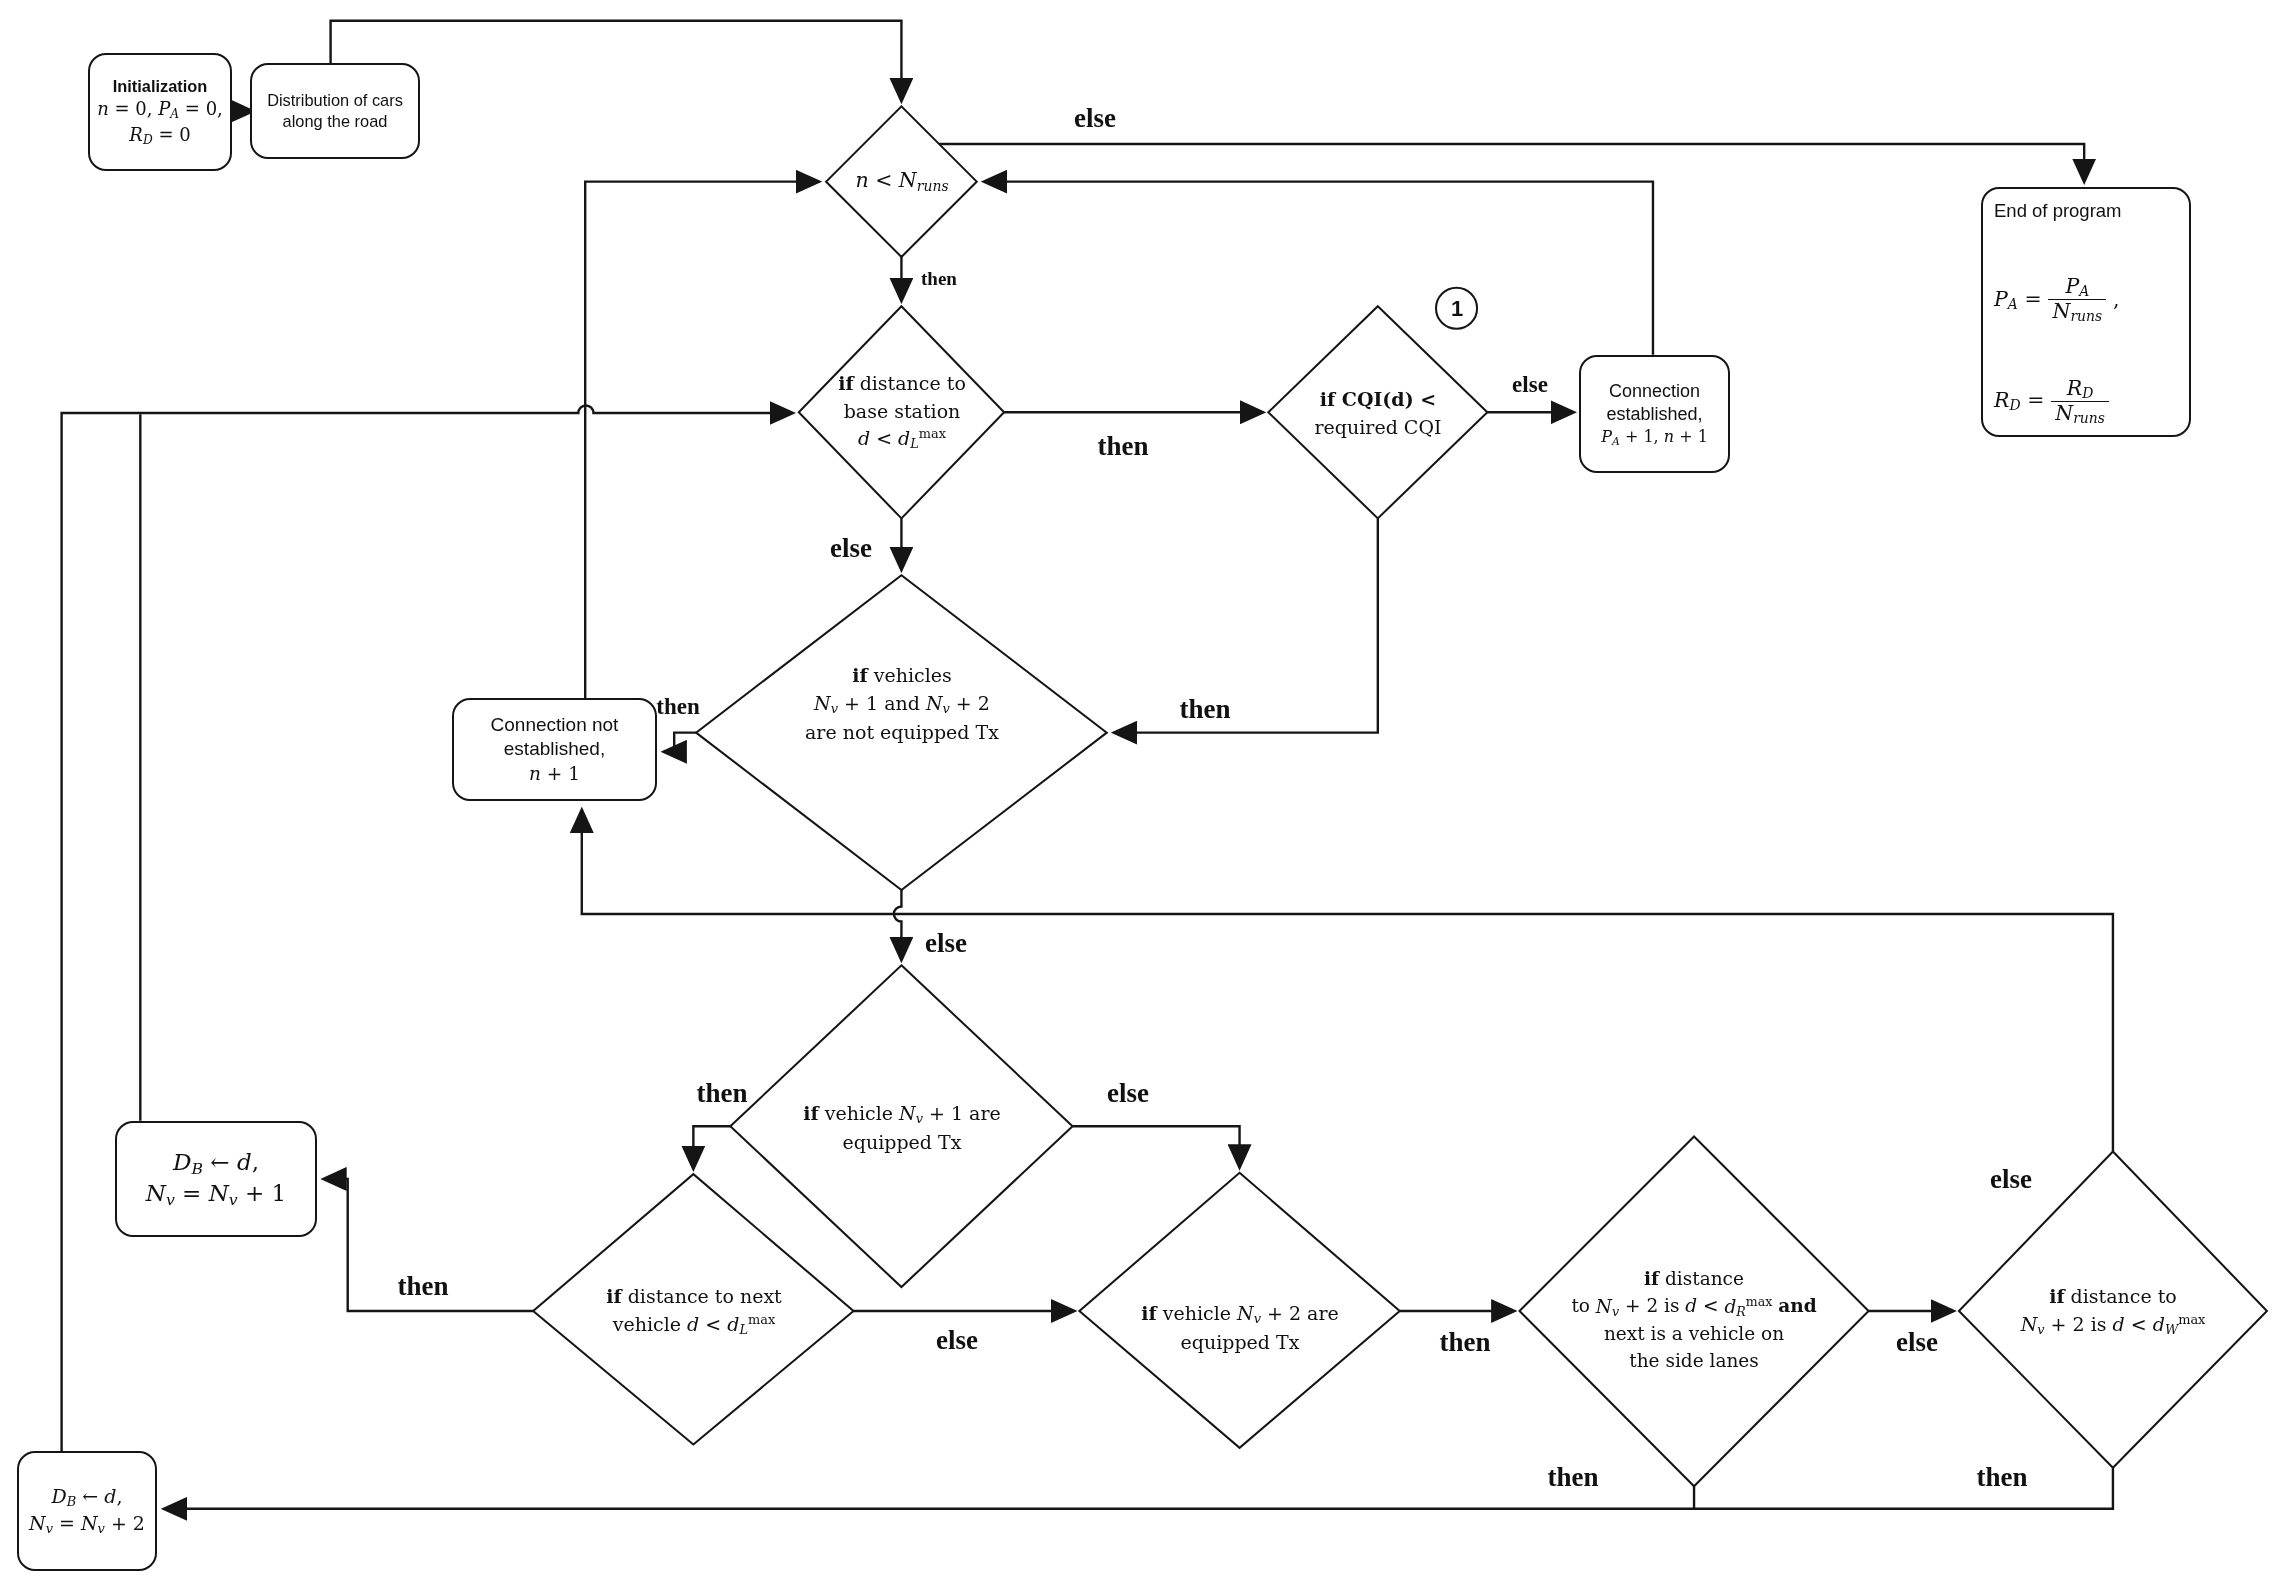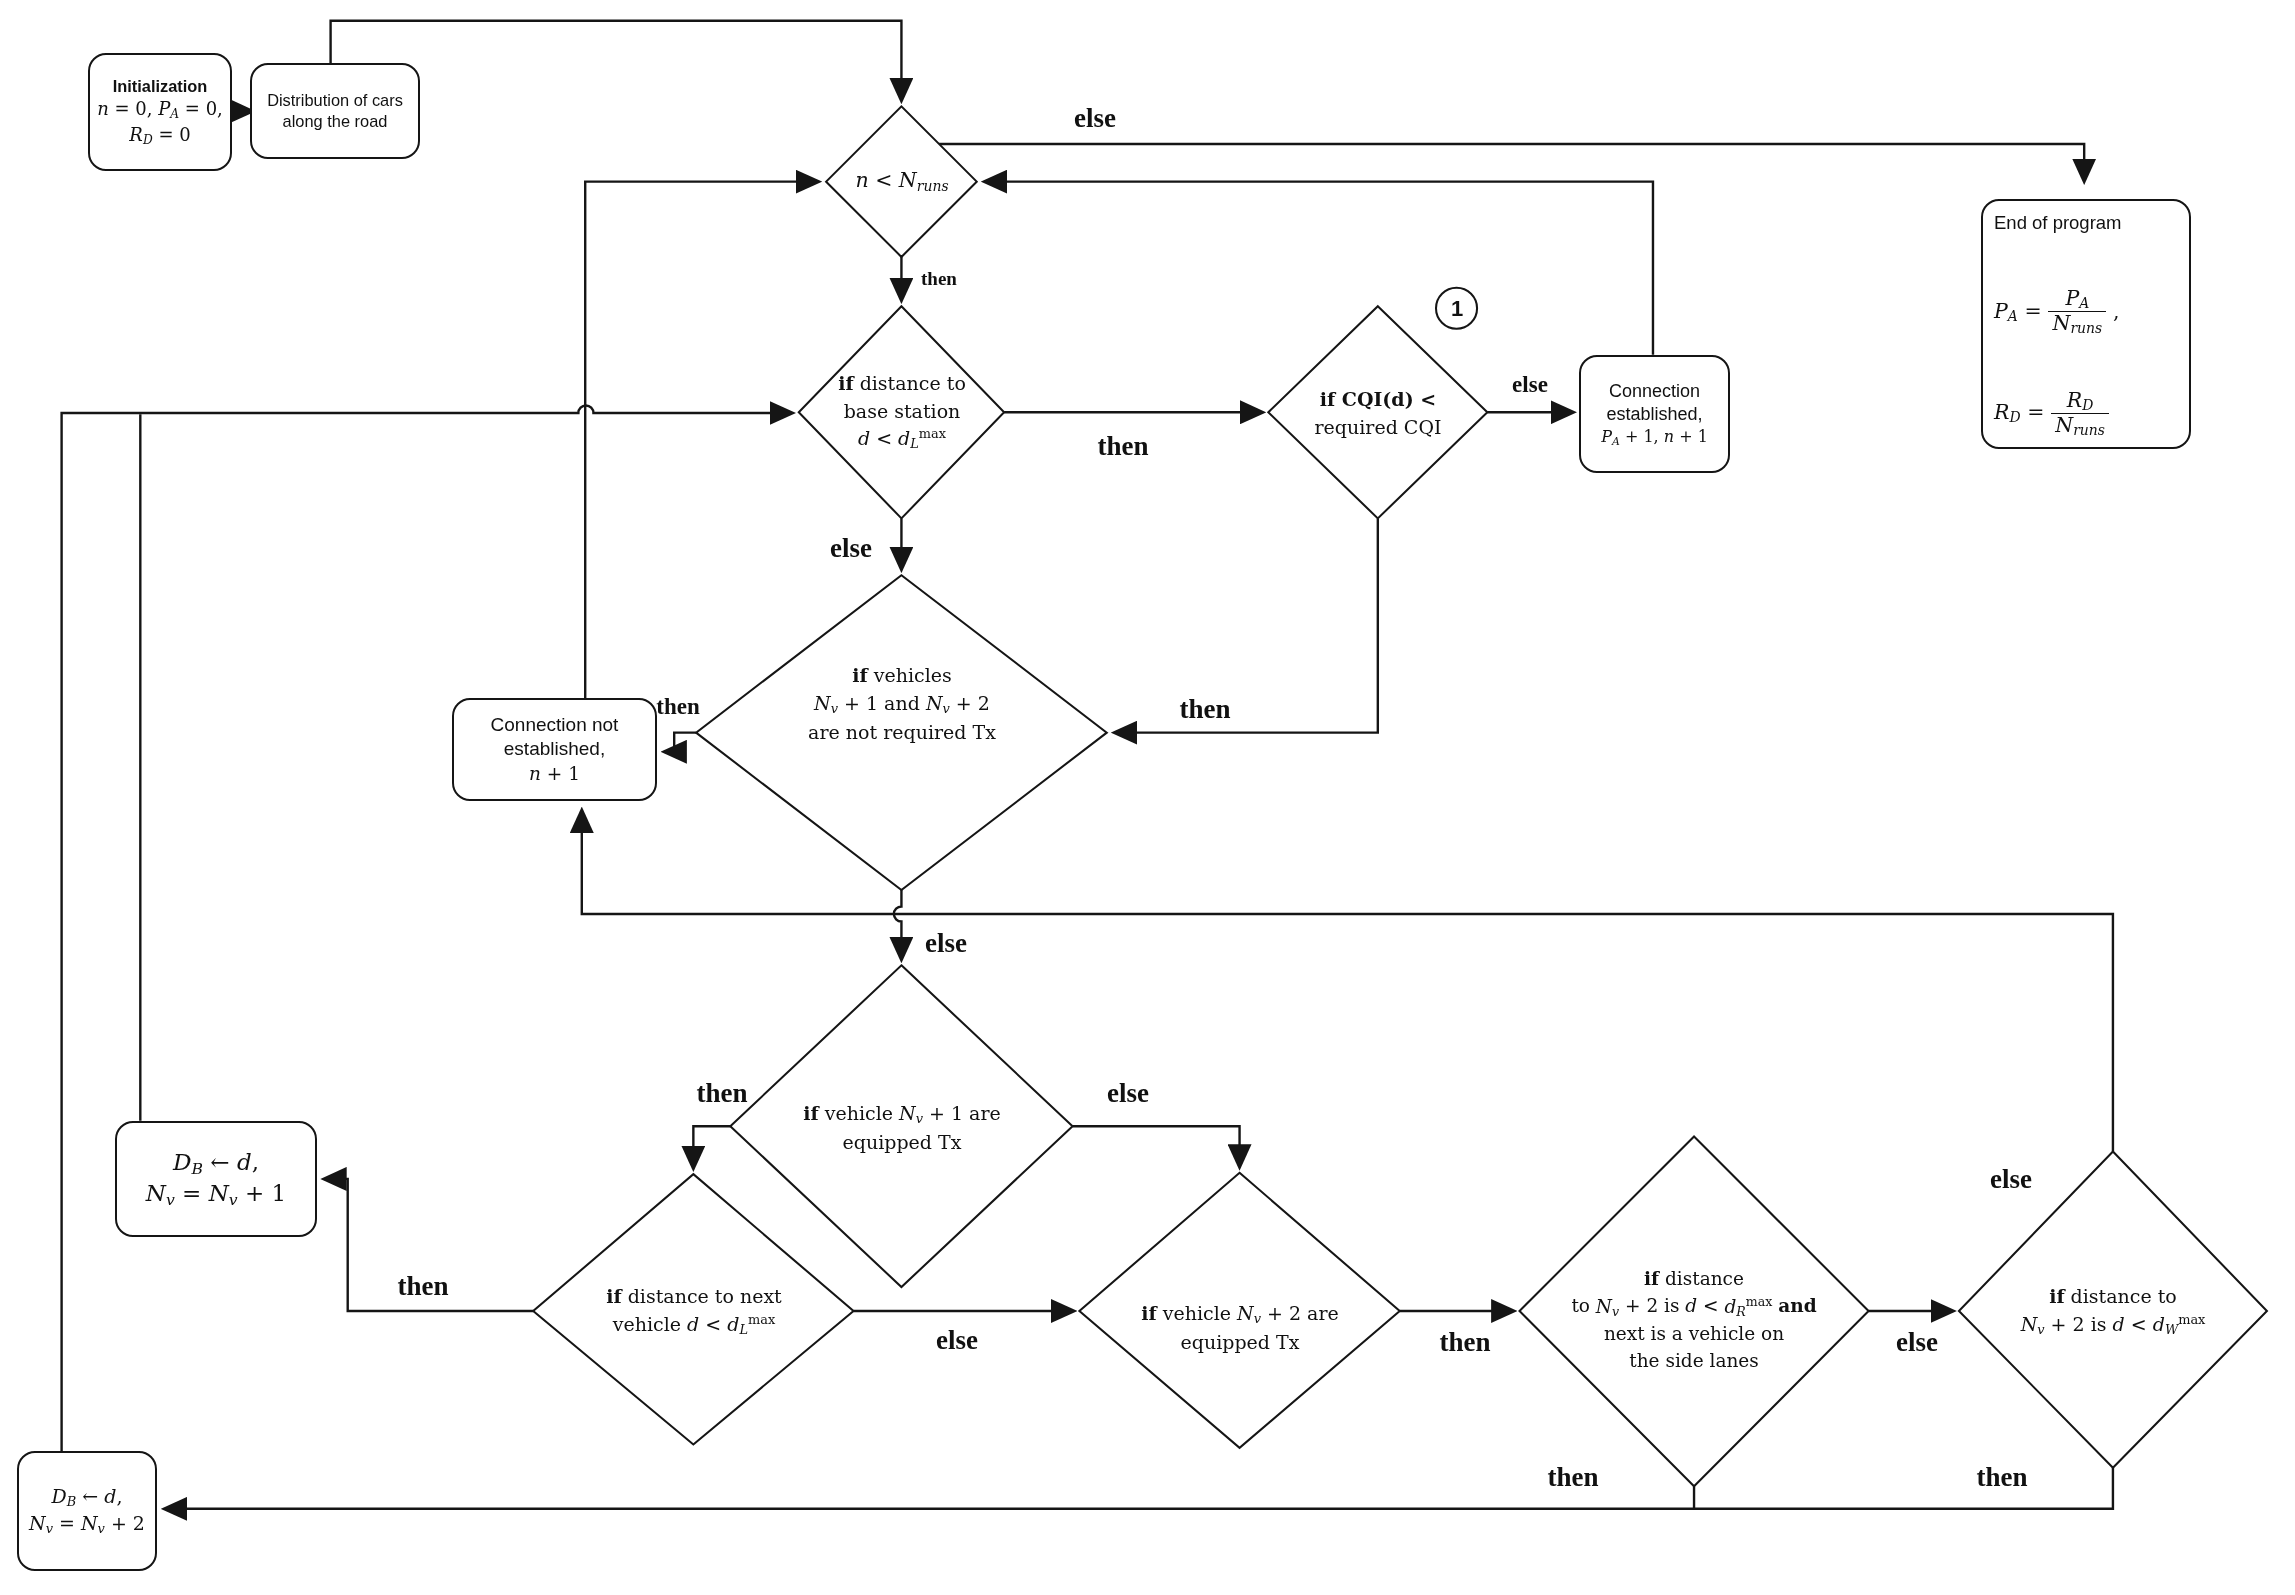--- a/index.html
+++ b/index.html
@@ -105,21 +105,21 @@
     <div style="font-weight:bold;">Initialization</div>
     <div class="math" style="font-size:18px;"><i>n</i> = 0, <i>P<sub>A</sub></i> = 0,</div>
     <div class="math" style="font-size:18px;"><i>R<sub>D</sub></i> = 0</div>
   </div>
 
   <div class="node sans" style="left:250px;top:63px;width:170px;height:96px;font-size:16.4px;">
     <div>Distribution of cars</div>
     <div>along the road</div>
   </div>
 
-  <div class="node sans" style="left:1981px;top:199px;width:210px;height:250px;align-items:flex-start;padding:9.6px 11px;justify-content:space-between;">
+  <div class="node sans" style="left:1981px;top:187px;width:210px;height:250px;align-items:flex-start;padding:9.6px 11px;justify-content:space-between;">
     <div style="font-size:18.5px;">End of program</div>
     <div class="eqrow math">
       <span><i>P<sub>A</sub></i> =</span>
       <span class="frac">
         <span class="num"><i>P<sub>A</sub></i></span>
         <span class="den"><i>N<sub>runs</sub></i></span>
       </span>
       <span>,</span>
     </div>
     <div class="eqrow math">
@@ -165,21 +165,21 @@
   <div class="dtext math" style="left:1378px;top:414px;">
     <div><b>if CQI(d) &lt;</b></div>
     <div>required CQI</div>
   </div>
 
   <div class="badge-text" style="left:1457px;top:309px;">1</div>
 
   <div class="dtext math" style="left:902px;top:704px;">
     <div><b>if</b> vehicles</div>
     <div><i>N<sub>v</sub></i> + 1 and <i>N<sub>v</sub></i> + 2</div>
-    <div>are not required Tx</div>
+    <div>are not equipped Tx</div>
   </div>
 
   <div class="dtext math" style="left:902px;top:1128px;">
     <div><b>if</b> vehicle <i>N<sub>v</sub></i> + 1 are</div>
     <div>equipped Tx</div>
   </div>
 
   <div class="dtext math" style="left:694px;top:1311px;">
     <div><b>if</b> distance to next</div>
     <div>vehicle <i>d</i> &lt; <i>d<sub>L</sub></i><sup>max</sup></div>

